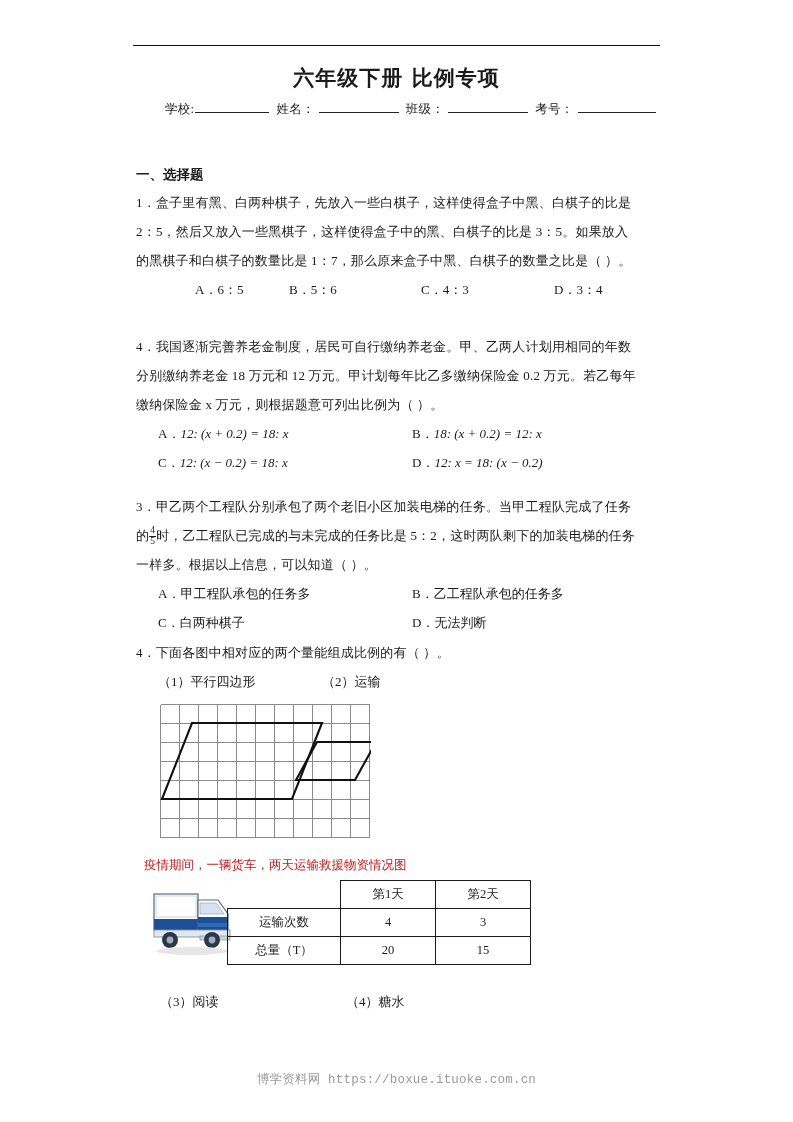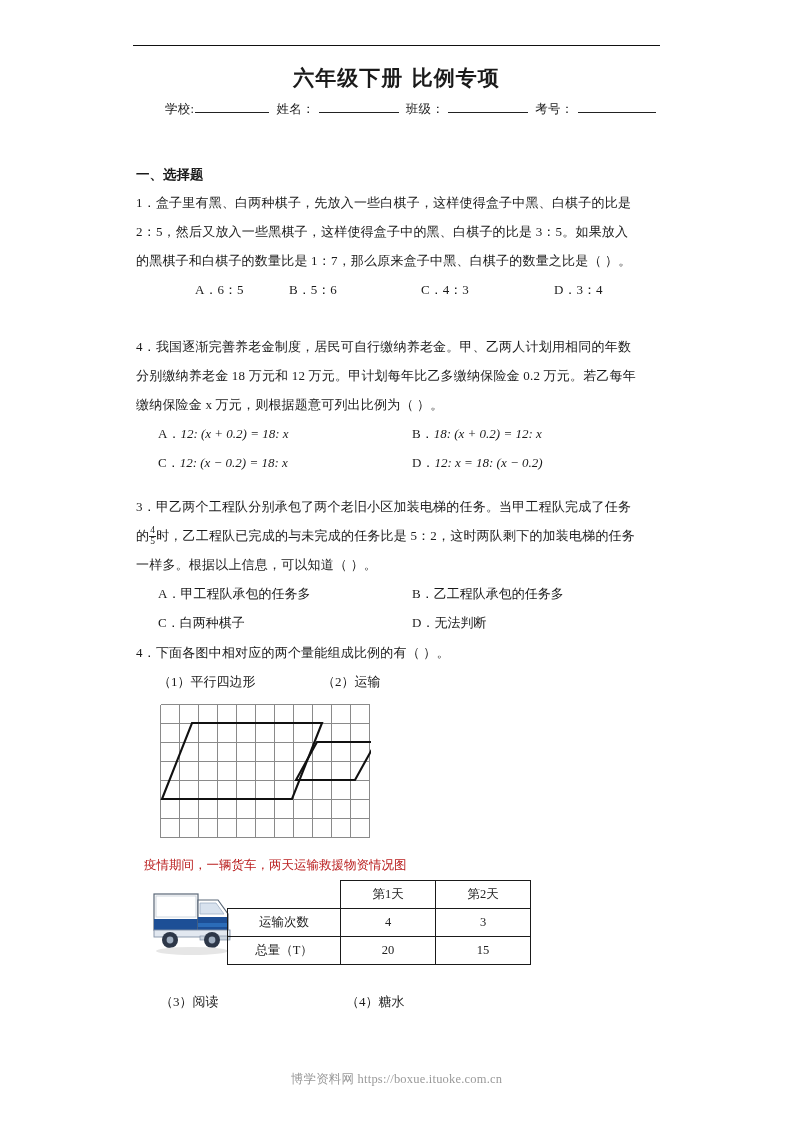--- a/index.html
+++ b/index.html
@@ -162,21 +162,21 @@
   .sub-labels .s2 { position: absolute; left: 186px; }
 
   .watermark {
     position: absolute;
     left: 0;
     top: 1071px;
     width: 793px;
     text-align: center;
     font-size: 12.5px;
     color: #9a9a9a;
-    font-family: Liberation Serif, serif;
+    font-family: Liberation Mono, monospace;
     letter-spacing: 0.2px;
   }
 </style>
 </head>
 <body>
 
 <div class="page">
 
   <div class="top-rule"></div>
 

